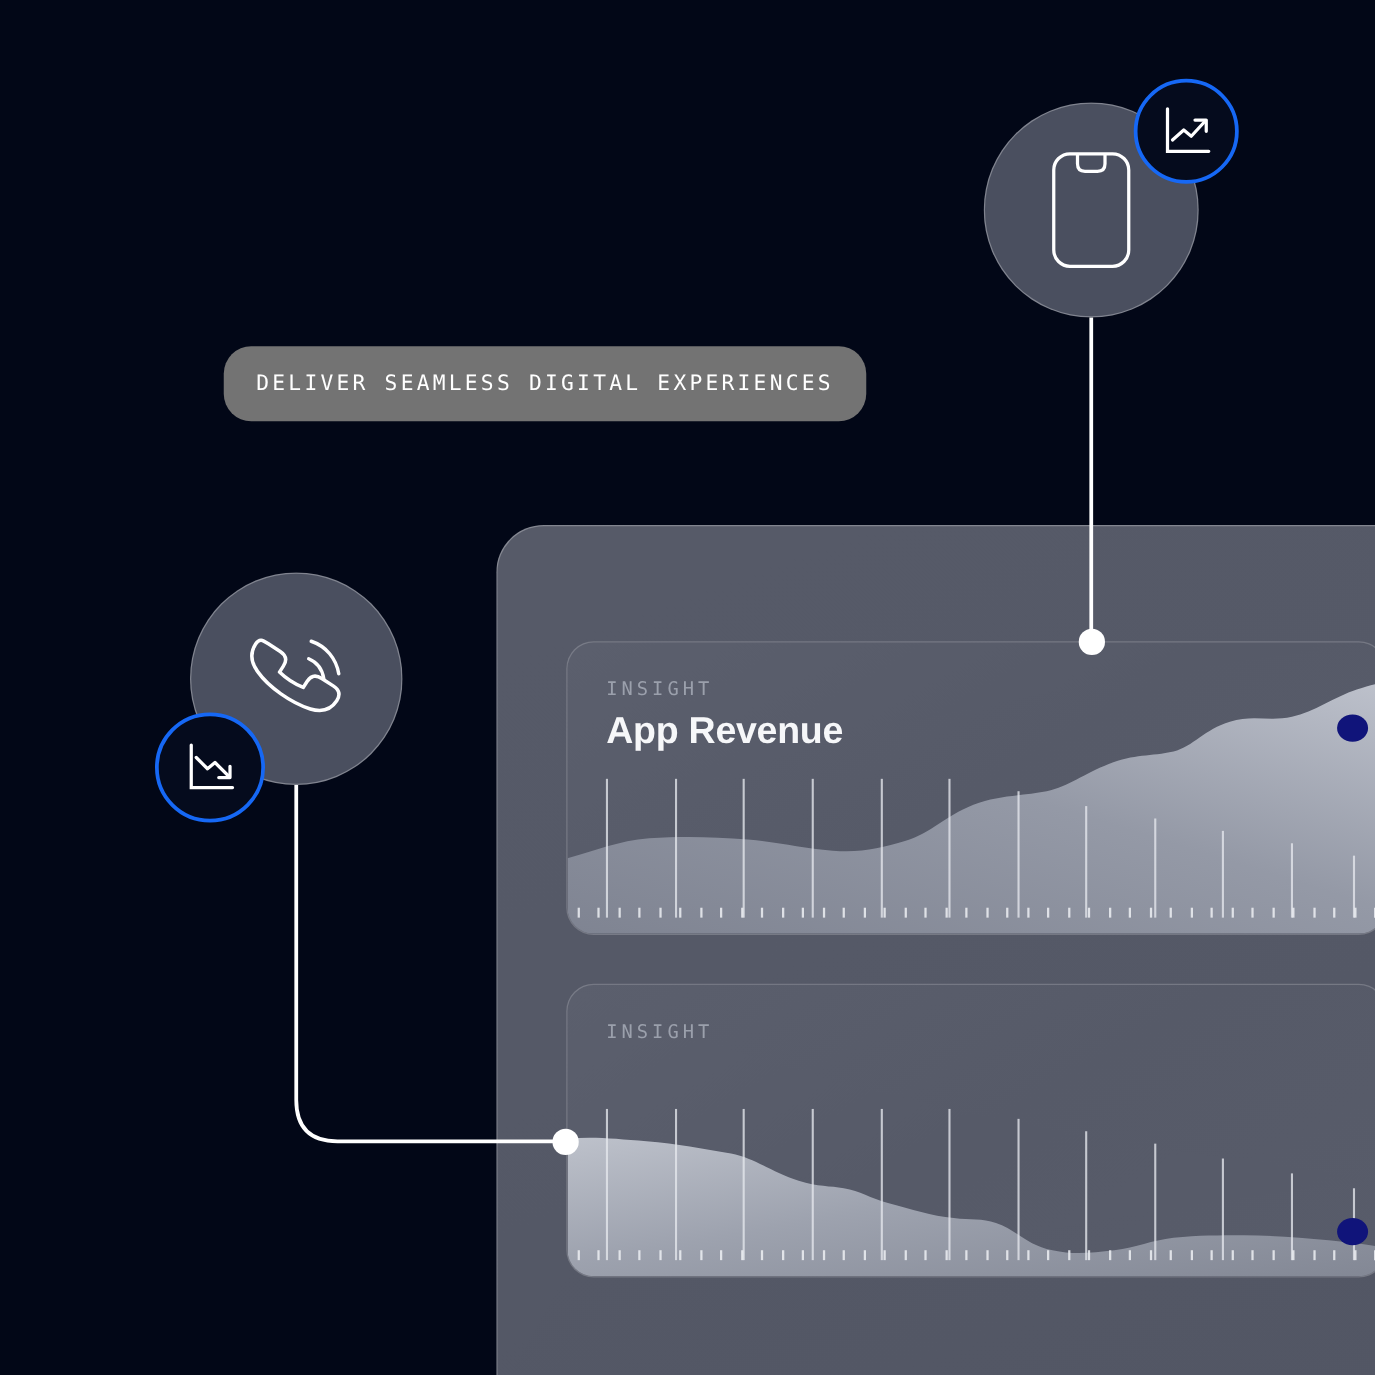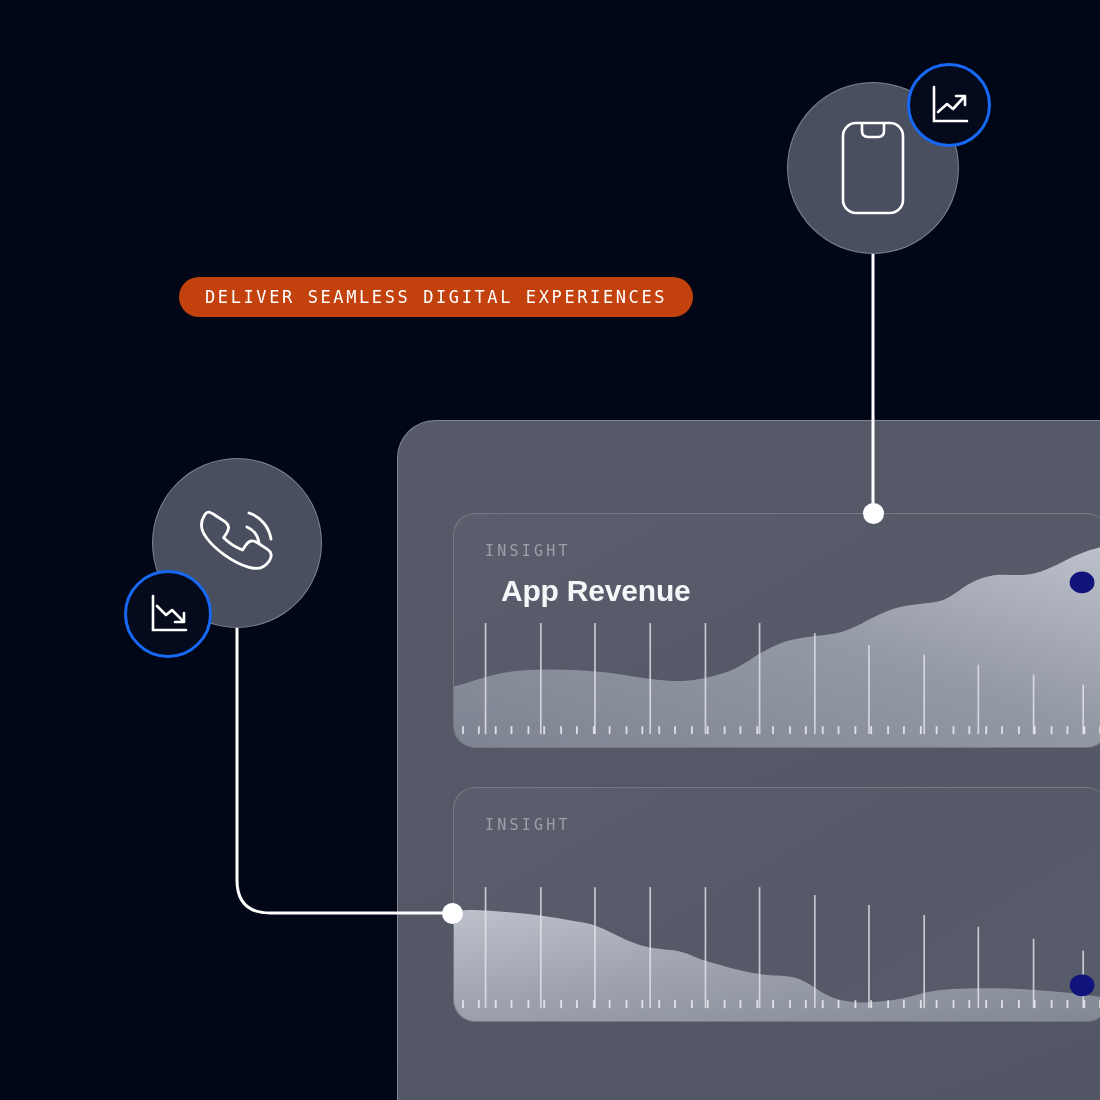--- a/index.html
+++ b/index.html
@@ -60,43 +60,43 @@
     line-height: 1;
     margin: 0 0 10px 0;
   }
   .card-title {
     font-family: "Liberation Sans", sans-serif;
     font-weight: bold;
     font-size: 30px;
     letter-spacing: -0.2px;
     color: #f6f7f9;
     line-height: 1.05;
-    margin: 16px;
+    margin: 0;
   }
 
   .card-chart {
     position: absolute;
     left: 0;
     top: 0;
     width: 100%;
     height: 100%;
   }
   .card-chart svg { display: block; width: 100%; height: 100%; }
 
   
   .pill-badge {
     position: absolute;
     left: 179px;
     top: 277px;
-    height: 40px;
+    height: 60px;
     padding: 0 26px;
     display: flex;
     align-items: center;
     border-radius: 22px;
-    background: #c2410c;
+    background: #737373;
     color: #ffffff;
     font-family: "DejaVu Sans Mono", monospace;
     font-size: 17px;
     letter-spacing: 2.6px;
     white-space: nowrap;
     box-sizing: border-box;
   }
 
   
   .node-circle {

